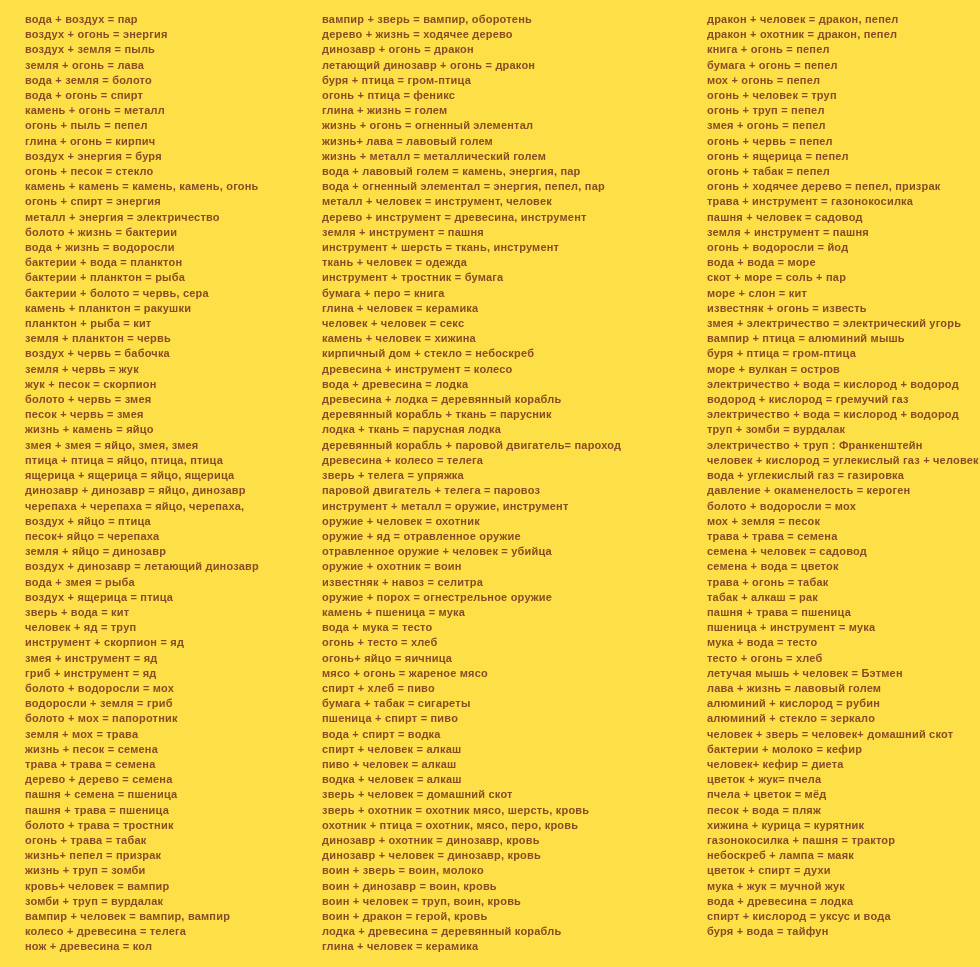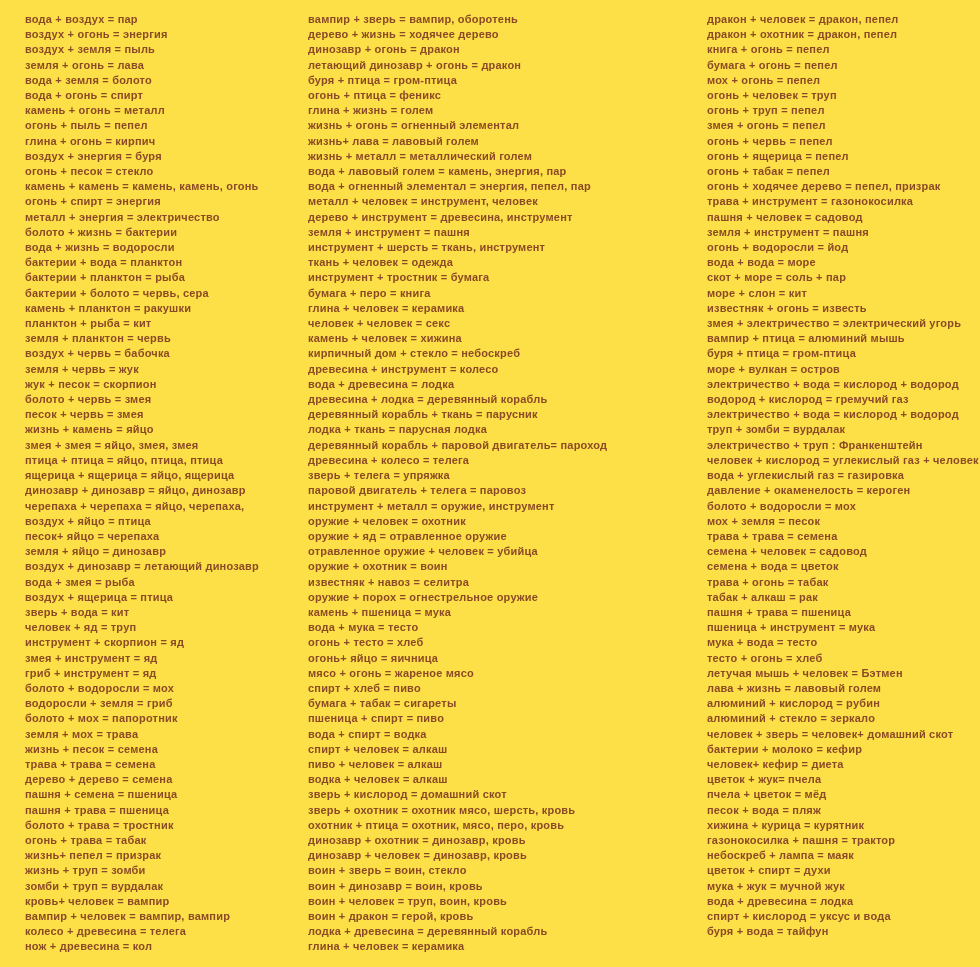--- a/index.html
+++ b/index.html
@@ -13,21 +13,21 @@
     height: 967px;
     background: #fde047;
     overflow: hidden;
     font-family: Liberation Sans, sans-serif;
   }
   .column {
     position: absolute;
     top: 12px;
   }
   .col-1 { left: 25px;  width: 295px; }
-  .col-2 { left: 308px; width: 348px; }
+  .col-2 { left: 322px; width: 348px; }
   .col-3 { left: 672px; width: 305px; margin-left: 35px; }
   .line {
     font-size: 11px;
     line-height: 15.2px;
     font-weight: bold;
     color: #8b4a26;
     white-space: nowrap;
     letter-spacing: 0.2px;
   }
 </style>
@@ -86,22 +86,22 @@
       <div class="line">земля + мох = трава</div>
       <div class="line">жизнь + песок = семена</div>
       <div class="line">трава + трава = семена</div>
       <div class="line">дерево + дерево = семена</div>
       <div class="line">пашня + семена = пшеница</div>
       <div class="line">пашня + трава = пшеница</div>
       <div class="line">болото + трава = тростник</div>
       <div class="line">огонь + трава = табак</div>
       <div class="line">жизнь+ пепел = призрак</div>
       <div class="line">жизнь + труп = зомби</div>
+      <div class="line">кровь+ человек = вампир</div>
       <div class="line">зомби + труп = вурдалак</div>
-      <div class="line">кровь+ человек = вампир</div>
       <div class="line">вампир + человек = вампир, вампир</div>
       <div class="line">колесо + древесина = телега</div>
       <div class="line">нож + древесина = кол</div>
     </div>
   <div class="column col-2">
       <div class="line">вампир + зверь = вампир, оборотень</div>
       <div class="line">дерево + жизнь = ходячее дерево</div>
       <div class="line">динозавр + огонь = дракон</div>
       <div class="line">летающий динозавр + огонь = дракон</div>
       <div class="line">буря + птица = гром-птица</div>
@@ -144,26 +144,26 @@
       <div class="line">огонь + тесто = хлеб</div>
       <div class="line">огонь+ яйцо = яичница</div>
       <div class="line">мясо + огонь = жареное мясо</div>
       <div class="line">спирт + хлеб = пиво</div>
       <div class="line">бумага + табак = сигареты</div>
       <div class="line">пшеница + спирт = пиво</div>
       <div class="line">вода + спирт = водка</div>
       <div class="line">спирт + человек = алкаш</div>
       <div class="line">пиво + человек = алкаш</div>
       <div class="line">водка + человек = алкаш</div>
-      <div class="line">зверь + кислород = домашний скот</div>
+      <div class="line">зверь + человек = домашний скот</div>
       <div class="line">зверь + охотник = охотник мясо, шерсть, кровь</div>
       <div class="line">охотник + птица = охотник, мясо, перо, кровь</div>
       <div class="line">динозавр + охотник = динозавр, кровь</div>
       <div class="line">динозавр + человек = динозавр, кровь</div>
-      <div class="line">воин + зверь = воин, стекло</div>
+      <div class="line">воин + зверь = воин, молоко</div>
       <div class="line">воин + динозавр = воин, кровь</div>
       <div class="line">воин + человек = труп, воин, кровь</div>
       <div class="line">воин + дракон = герой, кровь</div>
       <div class="line">лодка + древесина = деревянный корабль</div>
       <div class="line">глина + человек = керамика</div>
     </div>
   <div class="column col-3">
       <div class="line">дракон + человек = дракон, пепел</div>
       <div class="line">дракон + охотник = дракон, пепел</div>
       <div class="line">книга + огонь = пепел</div>

